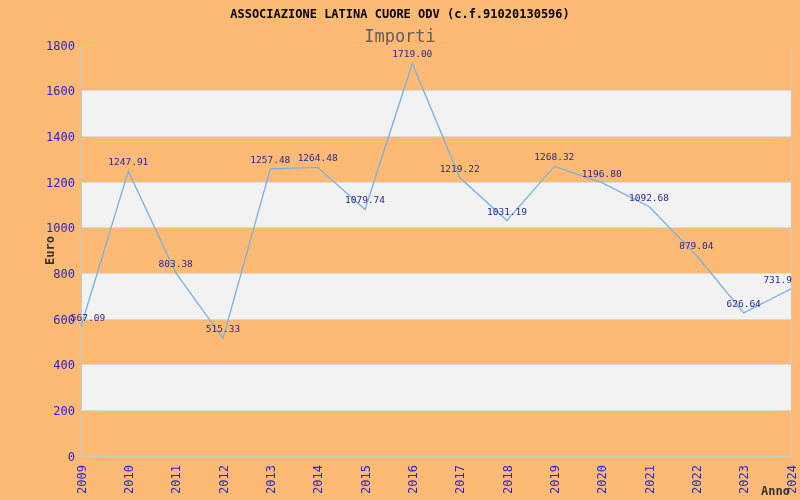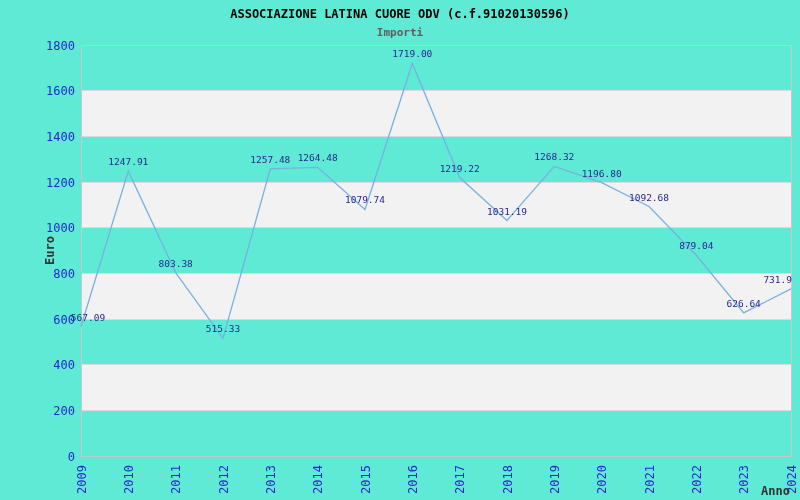--- a/index.html
+++ b/index.html
@@ -1,32 +1,32 @@
 <!DOCTYPE html>
 <html><head>
 <meta charset="utf-8">
 <style>
   html,body{margin:0;padding:0;background:#ffffff;}
   #canvas{
     position:relative;
     width:800px;height:500px;
-    background:#5eead4;
+    background:#fdba74;
     font-family:"DejaVu Sans Mono", monospace;
     overflow:hidden;
   }
   .title{
     position:absolute;top:7px;left:0;width:100%;
     text-align:center;
     font-size:12px;font-weight:bold;color:#000000;
     letter-spacing:0px;
   }
   .subtitle{
     position:absolute;top:26px;left:0;width:100%;
     text-align:center;
-    font-size:11px;font-weight:bold;color:#5f5f5f;
+    font-size:17px;font-weight:normal;color:#5f5f5f;
   }
   svg{position:absolute;top:0;left:0;}
   text{font-family:"DejaVu Sans Mono", monospace;}
 </style>
 </head>
 <body>
 
 <div id="canvas">
   <div class="title">ASSOCIAZIONE LATINA CUORE ODV (c.f.91020130596)</div>
   <div class="subtitle">Importi</div>

